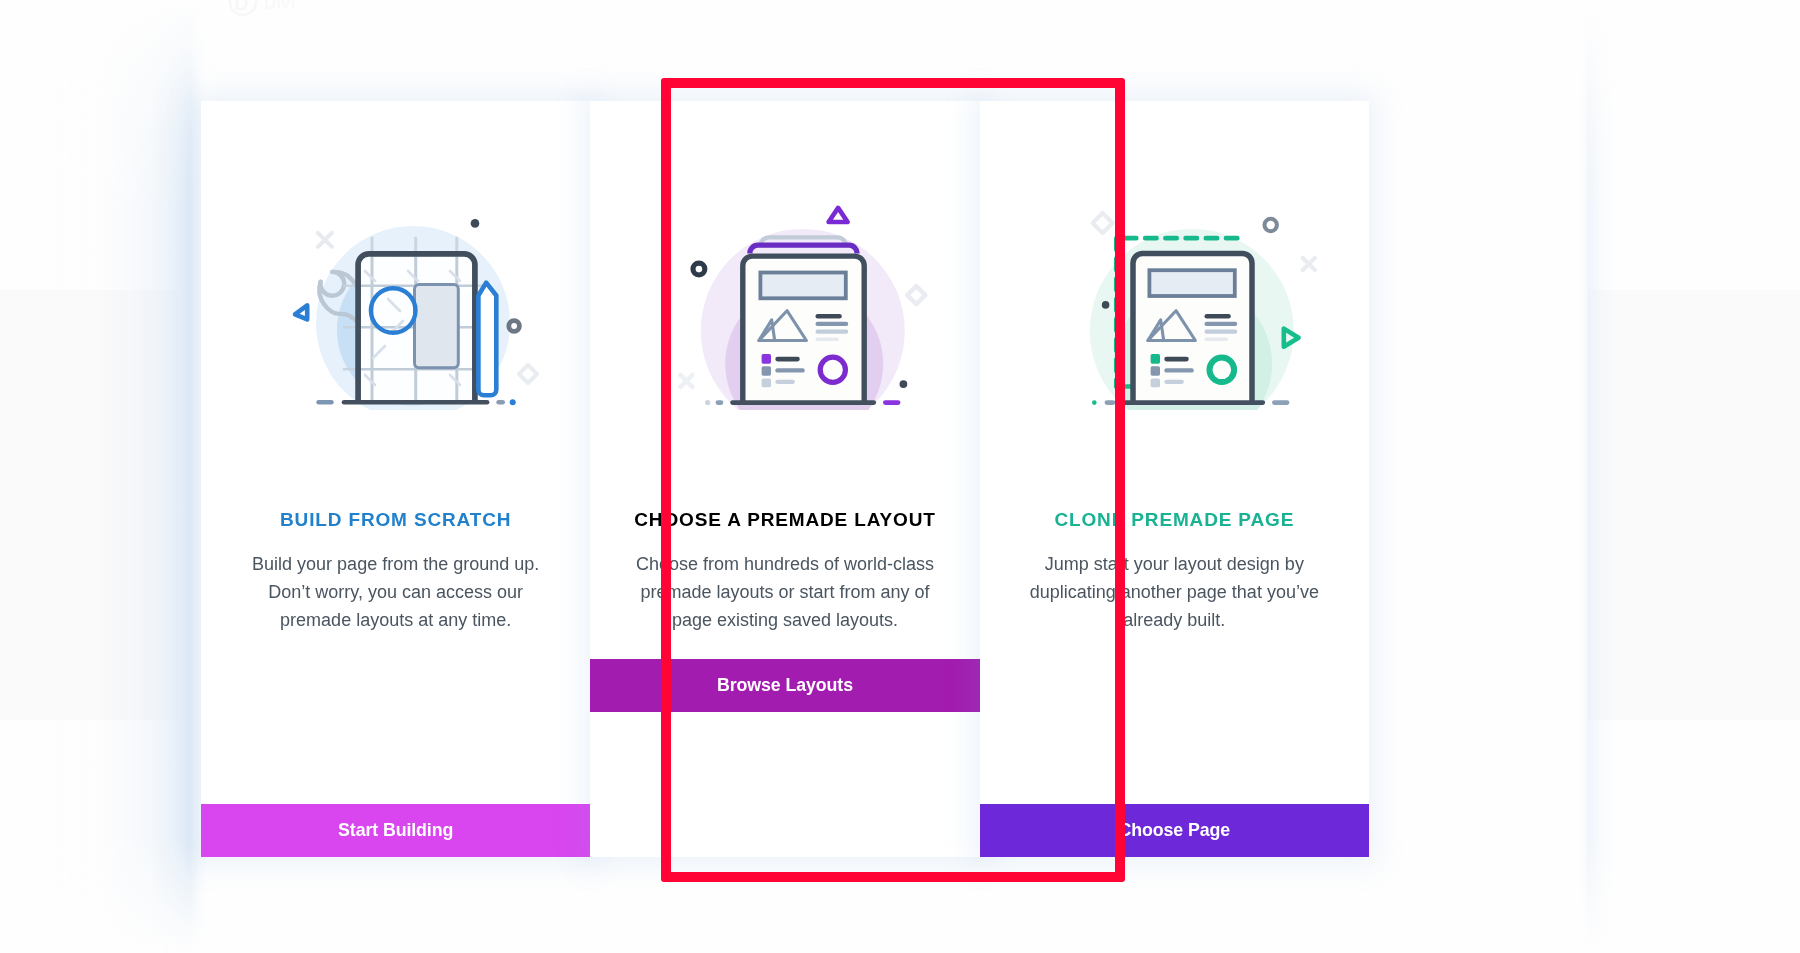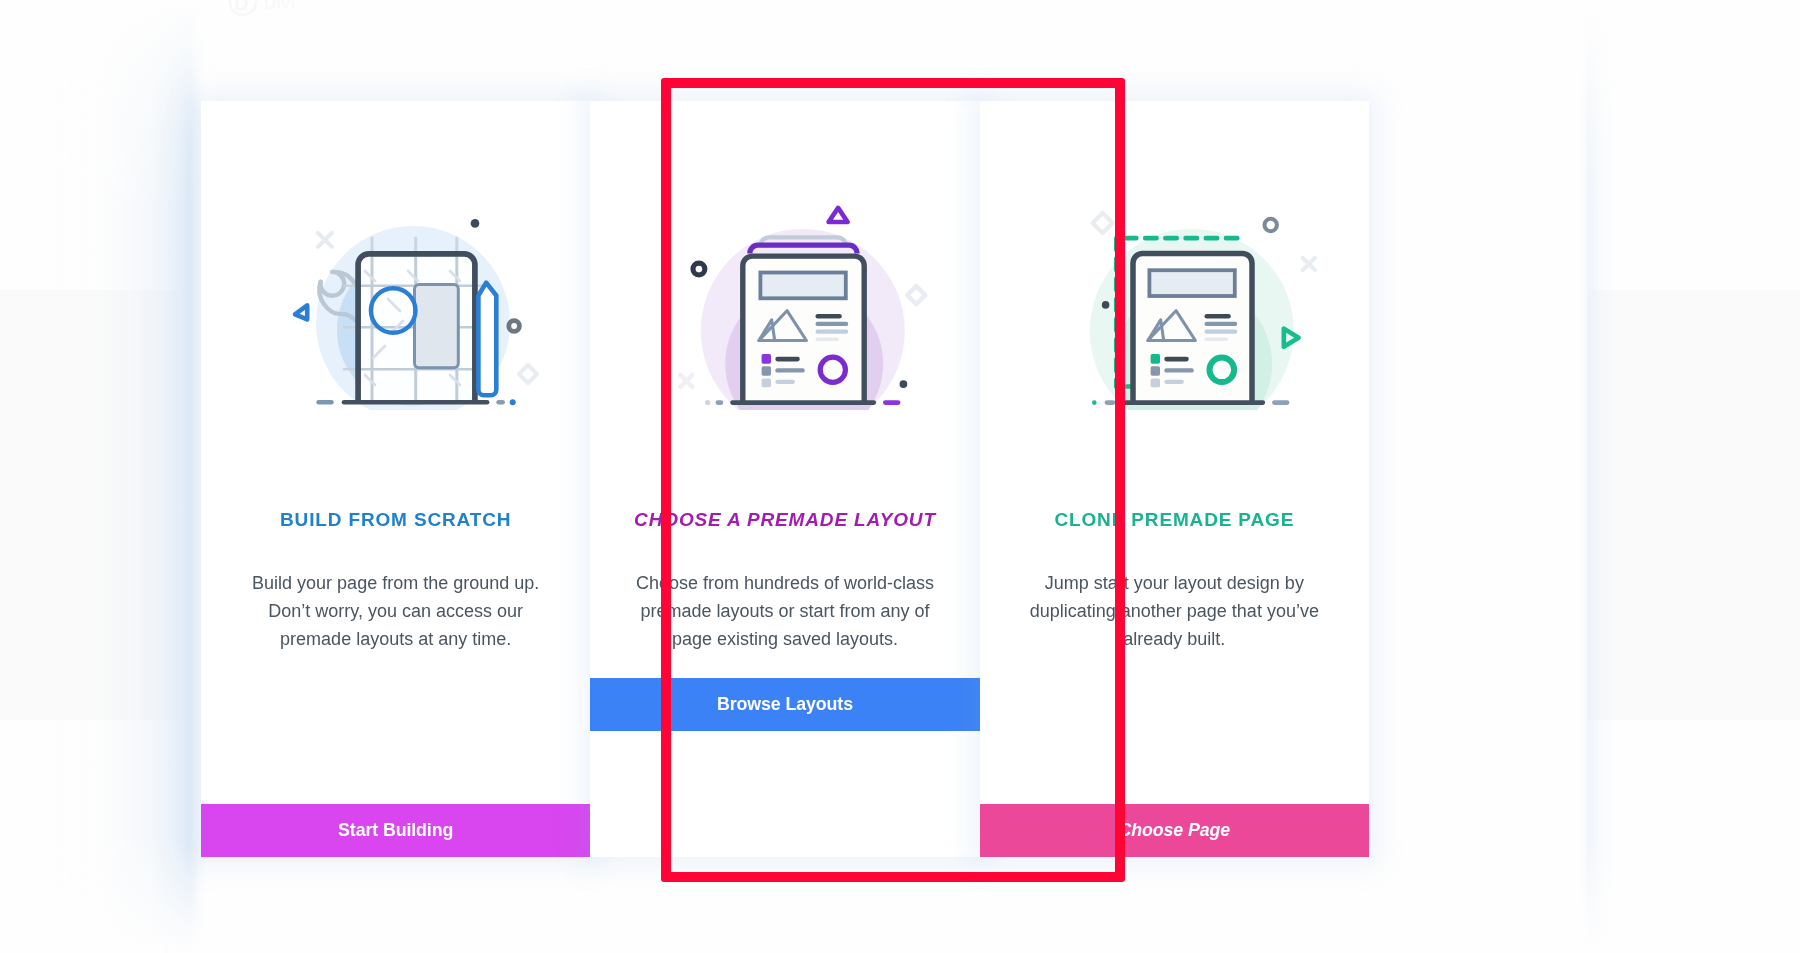--- a/index.html
+++ b/index.html
@@ -20,27 +20,27 @@
      mask-image:linear-gradient(180deg, rgba(0,0,0,0) 0px, rgba(0,0,0,.18) 40px, rgba(0,0,0,.85) 140px, rgba(0,0,0,1) 210px, rgba(0,0,0,1) 840px, rgba(0,0,0,.3) 915px, rgba(0,0,0,0) 953px);}
 
   .ghost-logo{position:absolute;left:228px;top:-6px;opacity:.42;}
   .cards{position:absolute;left:201px;top:101px;width:1168px;height:756px;display:flex;justify-content:space-between;}
   .card{width:427px;background:#fff;box-shadow:0 0 26px 9px rgba(126,170,224,.13);display:flex;flex-direction:column;position:relative;}
   .illus{height:400px;position:relative;}
   .illus svg{position:absolute;left:87.5px;top:93px;}
   .illus svg{display:block;}
   .title{text-align:center;font-weight:700;font-size:19px;letter-spacing:0.85px;line-height:22px;margin-top:8px;}
   .c0 .title{color:#2181cd;}
-  .c1 .title{color:#a21caf;font-style:italic;}
+  .c1 .title{color:#000000;}
   .c2 .title{color:#19b293;}
-  .desc{text-align:center;font-size:18px;line-height:28px;color:#4a5560;margin:38px 36px 0;}
+  .desc{text-align:center;font-size:18px;line-height:28px;color:#4a5560;margin:19px 36px 0;}
   .btn{margin-top:auto;height:53px;display:flex;align-items:center;justify-content:center;color:#fff;font-size:17.8px;font-weight:700;letter-spacing:-.1px;}
   .c0 .btn{background:#d946ef;}
-  .c1 .btn{background:#3b82f6;margin-top:25px;}
-  .c2 .btn{background:#ec4899;font-style:italic;}
+  .c1 .btn{background:#a21caf;margin-top:25px;}
+  .c2 .btn{background:#6d28d9;}
   .redbox{position:absolute;left:661px;top:78px;width:444px;height:784px;border:10px solid #ff0434;border-radius:3px;box-sizing:content-box;}
 </style>
 </head>
 <body>
 
 <div class="bg"></div>
 <div class="bg-grey"></div>
 <div class="bg-right"></div>
 <div class="overlay"></div>
 

